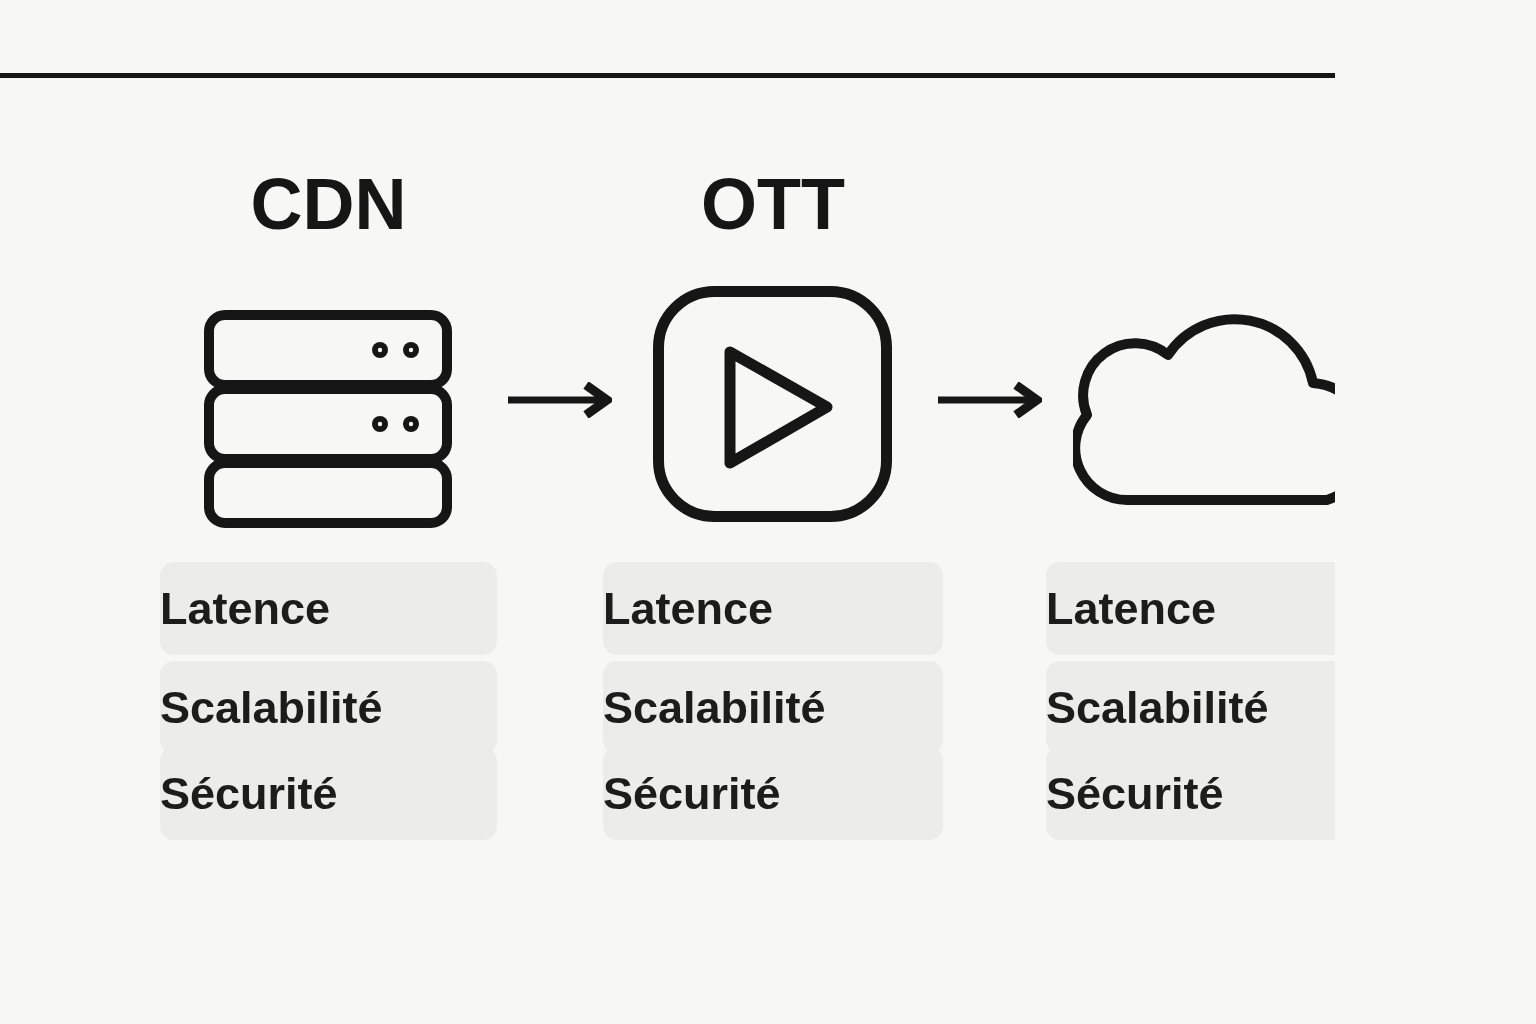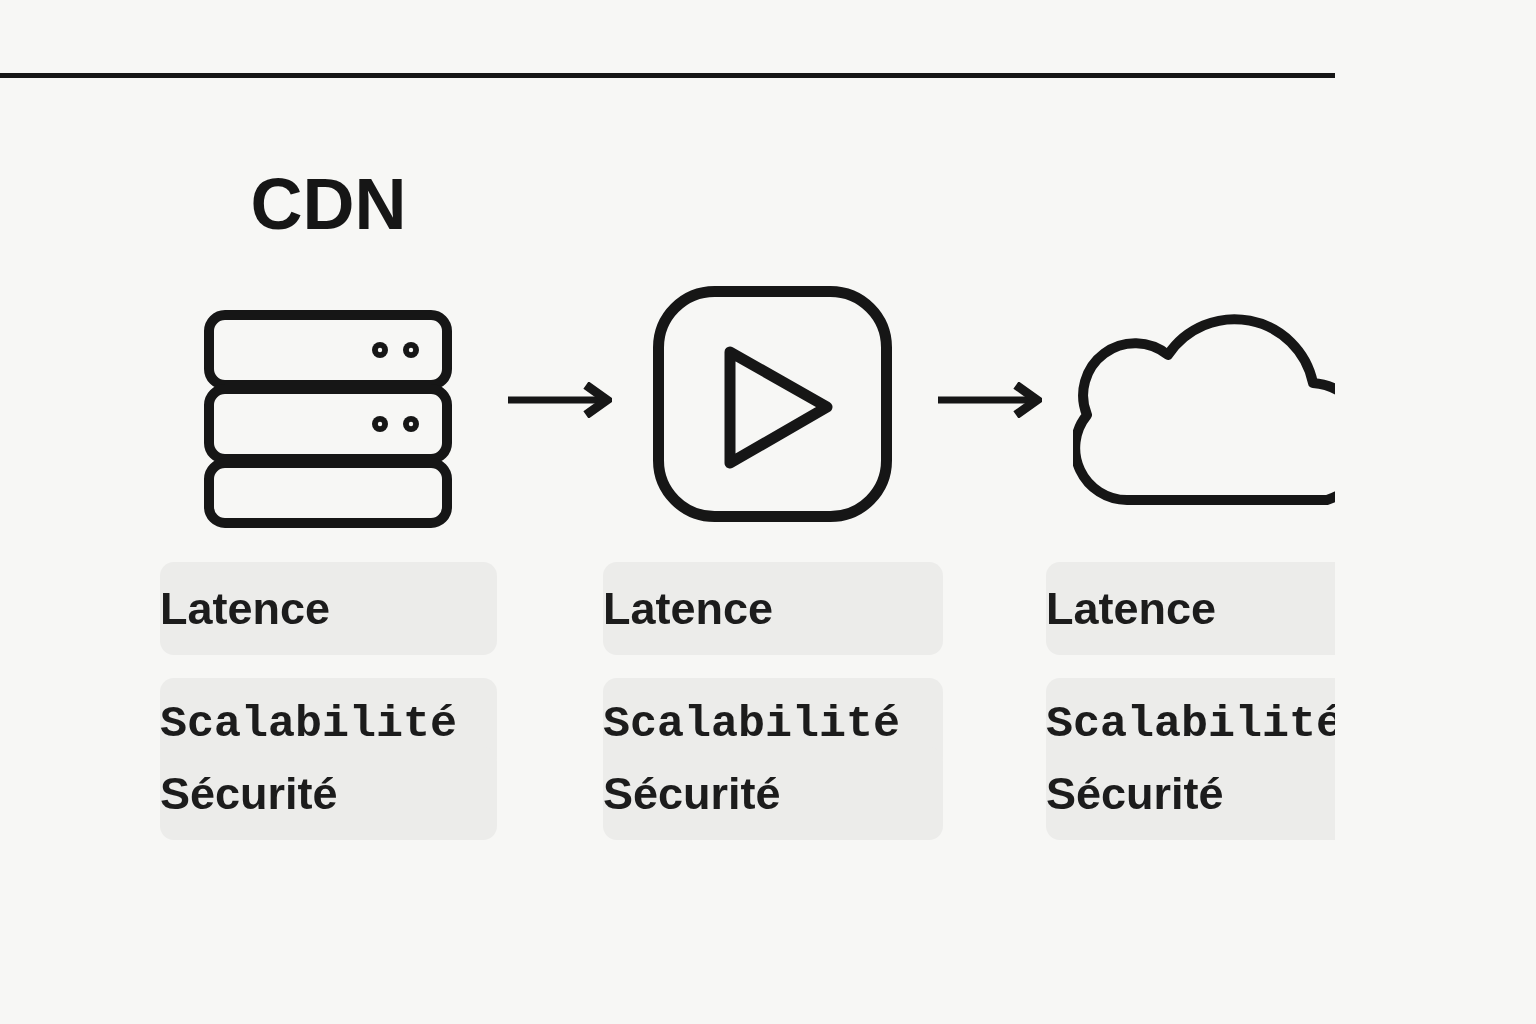--- a/index.html
+++ b/index.html
@@ -33,21 +33,21 @@
   .icon-slot svg{display:block;}
   .pill{
     position:absolute;left:0;width:100%;height:93px;
     background:var(--pill-bg);
     border-radius:14px;
     display:flex;align-items:center;
     font-size:45px;font-weight:600;
     color:#1c1c1c;
   }
   .pill.r1{top:562px;}
-  .pill.r2{top:678px;font-family:Liberation Mono, monospace;}
+  .pill.r2{top:661px;}
   .pill.r3{top:747px;}
   .col-1{left:160px;width:337px;}
   .col-2{left:603px;width:340px;}
   .col-3{left:1046px;width:344px;}
   .flow-arrow{position:absolute;top:382px;}
   .flow-arrow.a1{left:507px;}
   .flow-arrow.a2{left:937px;}
 </style>
 </head>
 <body>
@@ -91,20 +91,21 @@
   </div>
 
   <div class="flow-arrow a1">
     <svg width="105" height="36" viewBox="0 0 105 36" fill="none" stroke="#161616">
       <path d="M1 18 H 93" stroke-width="7"></path>
       <path d="M79 3 L 100 18 L 79 33" stroke-width="9" stroke-linejoin="miter"></path>
     </svg>
   </div>
 
   <div class="column col-2">
+    <div class="column-title">OTT</div>
 
     <div class="icon-slot" style="left:49px;top:285px;">
       <svg width="241" height="238" viewBox="0 0 241 238" fill="none" stroke="#161616" stroke-width="11">
         <rect x="6.5" y="6.5" width="228" height="225" rx="56"></rect>
         <path d="M78 67 L 175 122 L 78 178 Z" stroke-linejoin="round" stroke-width="11"></path>
       </svg>
     </div>
 
     <div class="pill r1">
       <span>Latence</span>

